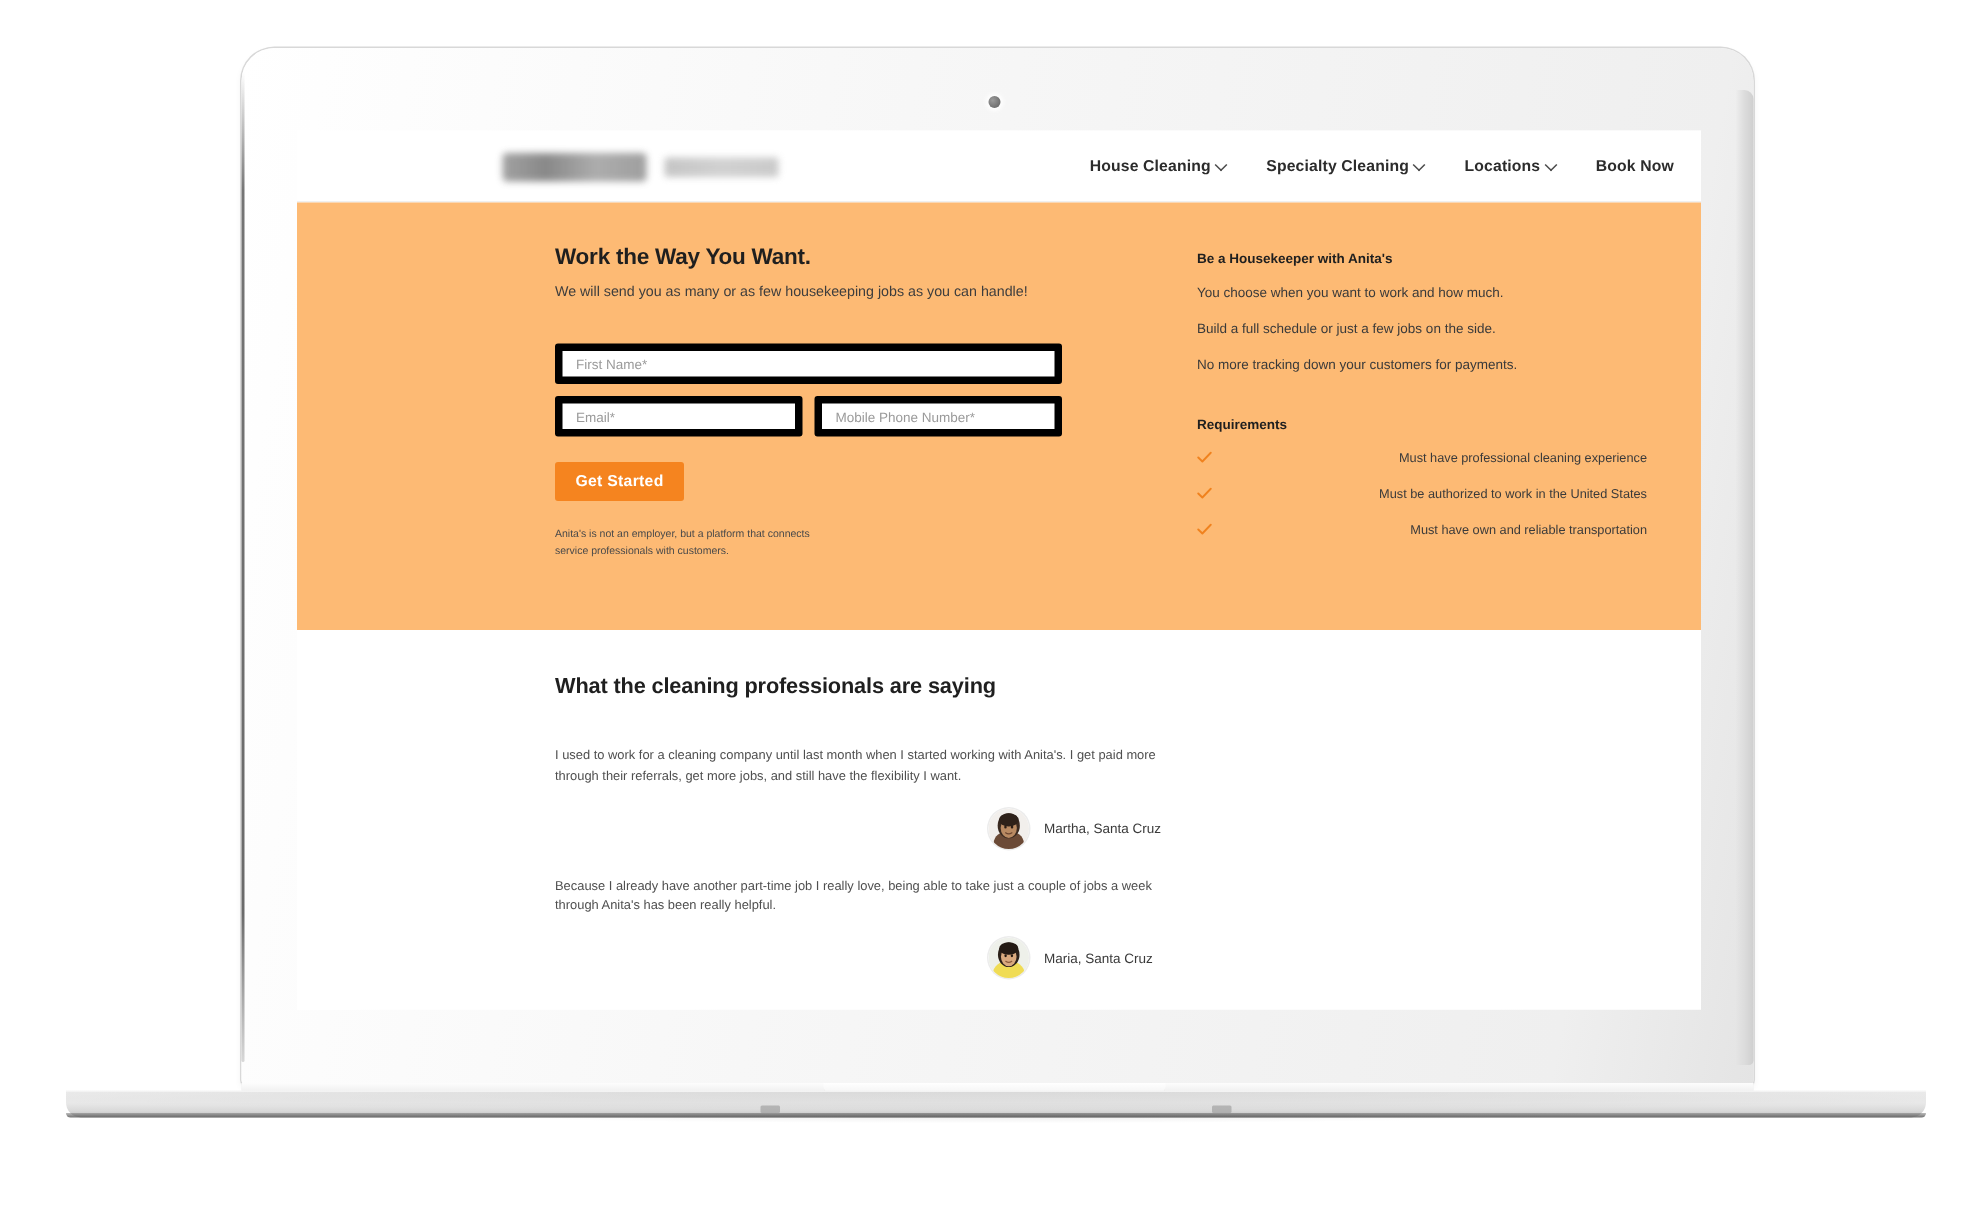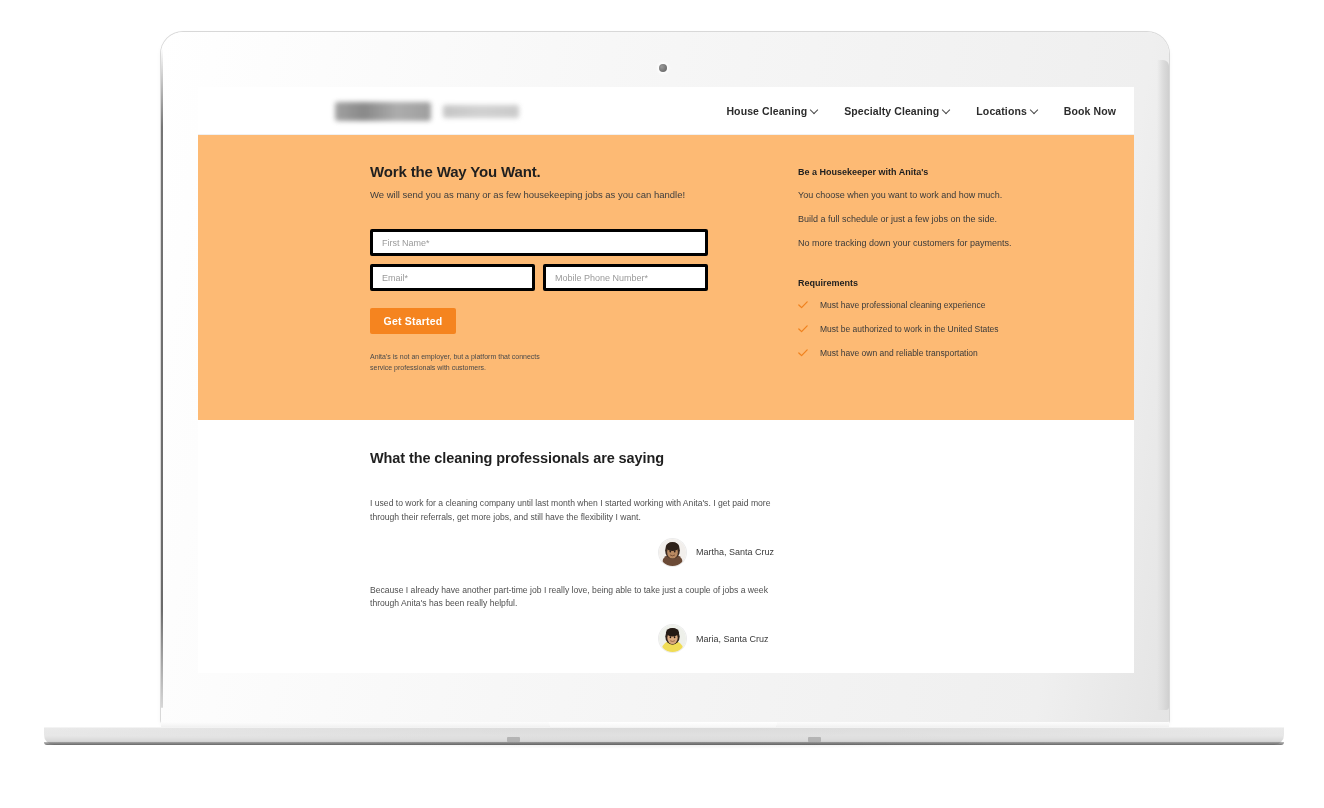--- a/index.html
+++ b/index.html
@@ -217,21 +217,21 @@
   #signup-form { width: 338px; }
   .form-row {
     display: flex;
     gap: 8px;
     margin-bottom: 8px;
   }
   .form-field {
     flex: 1;
     height: 27px;
     background: #ffffff;
-    border: 3px solid #000000;
+    border: 5px solid #000000;
     border-radius: 2px;
     display: flex;
     align-items: center;
     padding: 0 9px;
     font-size: 9px;
     color: #9a9a9a;
     cursor: text;
   }
 
   #get-started-button {
@@ -275,22 +275,22 @@
   #requirements-heading {
     font-size: 9px;
     font-weight: bold;
     color: #1f1f1f;
     margin-top: 30px;
     margin-bottom: 12px;
   }
   .req-item {
     display: flex;
     align-items: flex-start;
-    gap: 12px;
     margin-bottom: 14px;
+    justify-content: space-between;
   }
   .req-check {
     flex: none;
     width: 10px; height: 10px;
     margin-top: 0px;
   }
   .req-text {
     font-size: 8.5px;
     color: #3a3a3a;
     line-height: 1.2;

